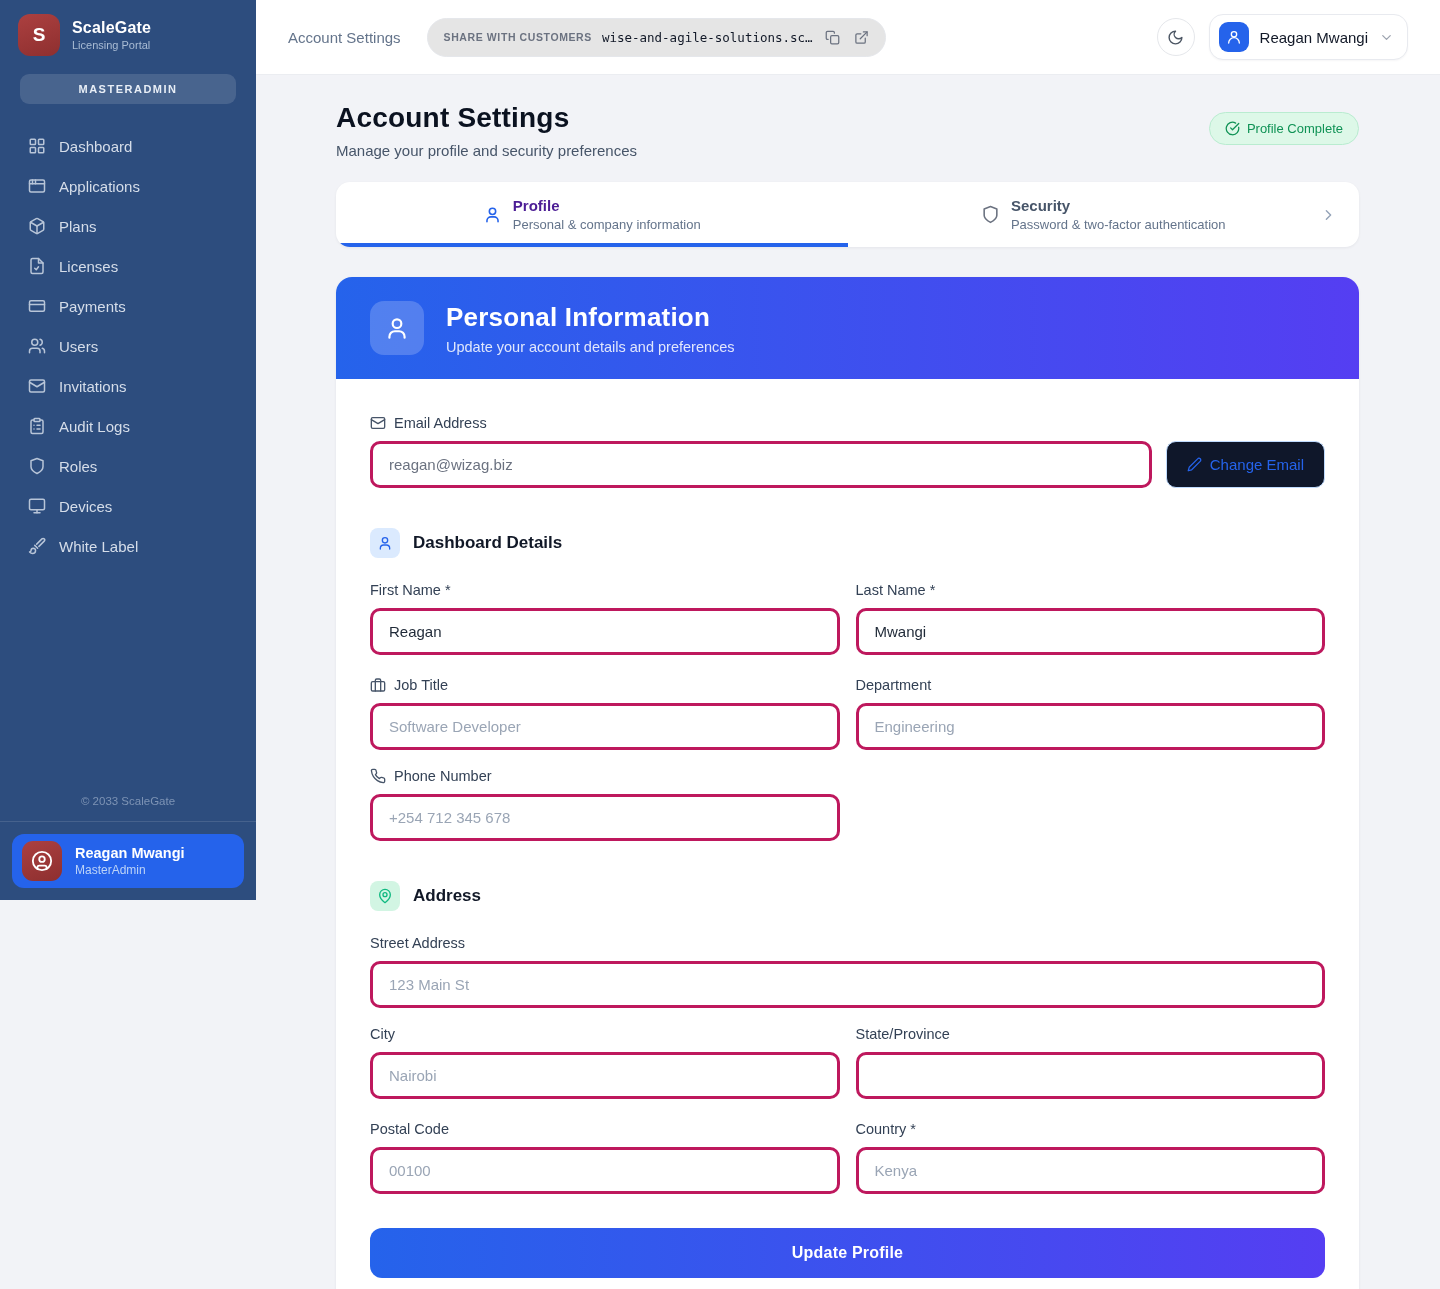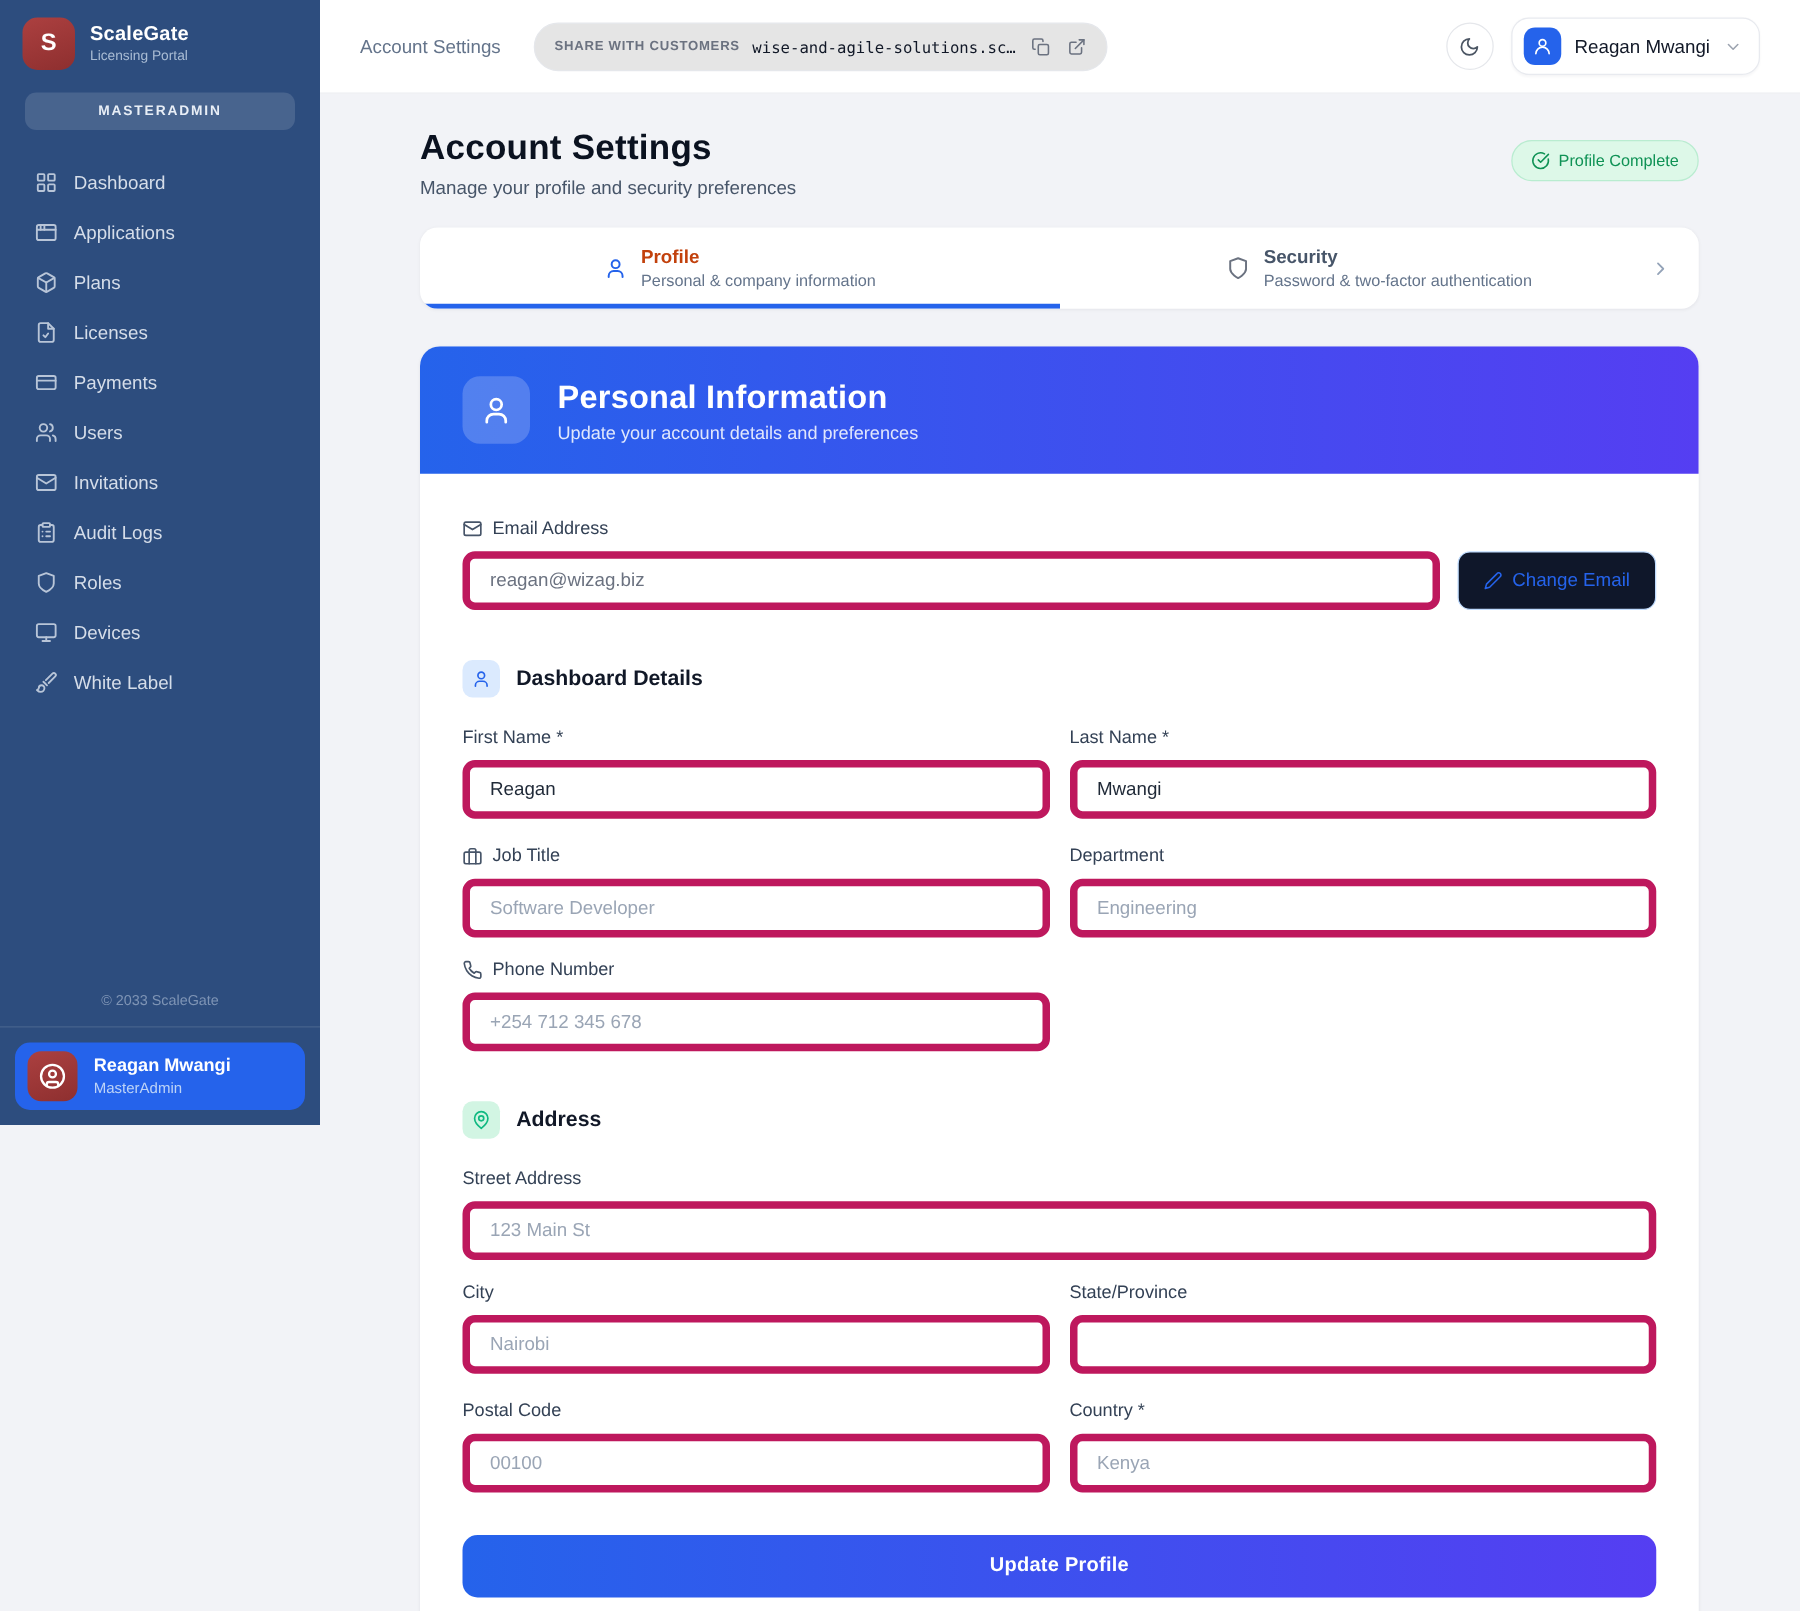--- a/index.html
+++ b/index.html
@@ -47,40 +47,40 @@
   .content { padding:27px 81px 36px 80px; }
   .head-row { display:flex; align-items:flex-start; justify-content:space-between; }
   .page-title { font-size:28px; font-weight:800; color:#0b1220; letter-spacing:.2px; }
   .page-sub { font-size:15px; color:#475569; margin-top:8px; }
   .status-badge { display:flex; align-items:center; gap:7px; background:#ddf8e8; border:1px solid #b9ecd0; color:#0f9255; font-size:13px; font-weight:500; border-radius:17px; padding:8px 15px; margin-top:10px; }
   .status-badge svg { width:15px; height:15px; }
 
   .tabs-card { position:relative; margin-top:23px; background:#fff; border-radius:14px; box-shadow:0 1px 3px rgba(15,23,42,.06); display:flex; align-items:center; height:65px; overflow:hidden; }
   .tab { flex:1; display:flex; align-items:center; justify-content:center; gap:11px; cursor:pointer; }
   .tab svg { width:19px; height:19px; }
-  .tab-title { font-size:15px; font-weight:600; color:#c2410c; }
+  .tab-title { font-size:15px; font-weight:600; color:#4c1d95; }
   .tab-desc { font-size:13px; color:#64748b; margin-top:3px; }
   .tab.inactive .tab-title { color:#475569; }
   .tab.inactive svg { color:#6b7280; }
   .tab.active svg { color:#2563eb; }
   .tab-underline { position:absolute; left:0; bottom:0; width:50%; height:4px; background:#2563eb; }
   .tabs-chev { position:absolute; right:22px; top:50%; transform:translateY(-50%); color:#94a3b8; width:17px; height:17px; }
 
   .form-card { margin-top:30px; background:#fff; border-radius:16px; box-shadow:0 1px 3px rgba(15,23,42,.07); overflow:hidden; }
   .form-head { height:102px; background:linear-gradient(90deg,#2563eb 0%,#553ef2 100%); display:flex; align-items:center; gap:22px; padding:0 34px; }
   .form-head-icon { width:54px; height:54px; border-radius:14px; background:rgba(255,255,255,.2); display:flex; align-items:center; justify-content:center; color:#fff; }
   .form-head-icon svg { width:26px; height:26px; }
   .form-head-title { color:#fff; font-size:26px; font-weight:800; letter-spacing:.2px; }
   .form-head-sub { color:rgba(255,255,255,.85); font-size:14.5px; margin-top:6px; }
 
   .form-body { padding:36px 34px 30px; }
   .field-label { display:flex; align-items:center; gap:8px; font-size:14.5px; color:#334155; margin-bottom:10px; }
   .field-label svg { width:16px; height:16px; color:#475569; }
   .email-row { display:flex; gap:14px; margin-bottom:40px; }
-  input.tb { height:47px; border:6px solid #be185d; border-radius:10px; padding:0 16px; font-size:15px; color:#1f2937; font-family:"Liberation Sans", sans-serif; background:#fff; width:100%; outline:none; }
+  input.tb { height:47px; border:3px solid #be185d; border-radius:10px; padding:0 16px; font-size:15px; color:#1f2937; font-family:"Liberation Sans", sans-serif; background:#fff; width:100%; outline:none; }
   input.tb::placeholder { color:#9aa5b5; opacity:1; }
   input.tb.muted { color:#6b7280; }
   .change-email-btn { flex:0 0 auto; display:flex; align-items:center; gap:8px; border:1px solid #bfdbfe; background:#0f172a; color:#2563eb; font-size:15px; font-weight:500; border-radius:10px; padding:0 20px; height:47px; cursor:pointer; font-family:"Liberation Sans", sans-serif; }
   .change-email-btn svg { width:15px; height:15px; }
 
   .section-head { display:flex; align-items:center; gap:13px; margin-bottom:24px; }
   .section-chip { width:30px; height:30px; border-radius:8px; display:flex; align-items:center; justify-content:center; }
   .section-chip svg { width:16px; height:16px; }
   .section-chip.blue { background:#dbeafe; color:#2563eb; }
   .section-chip.green { background:#d2f5e3; color:#10b981; }

